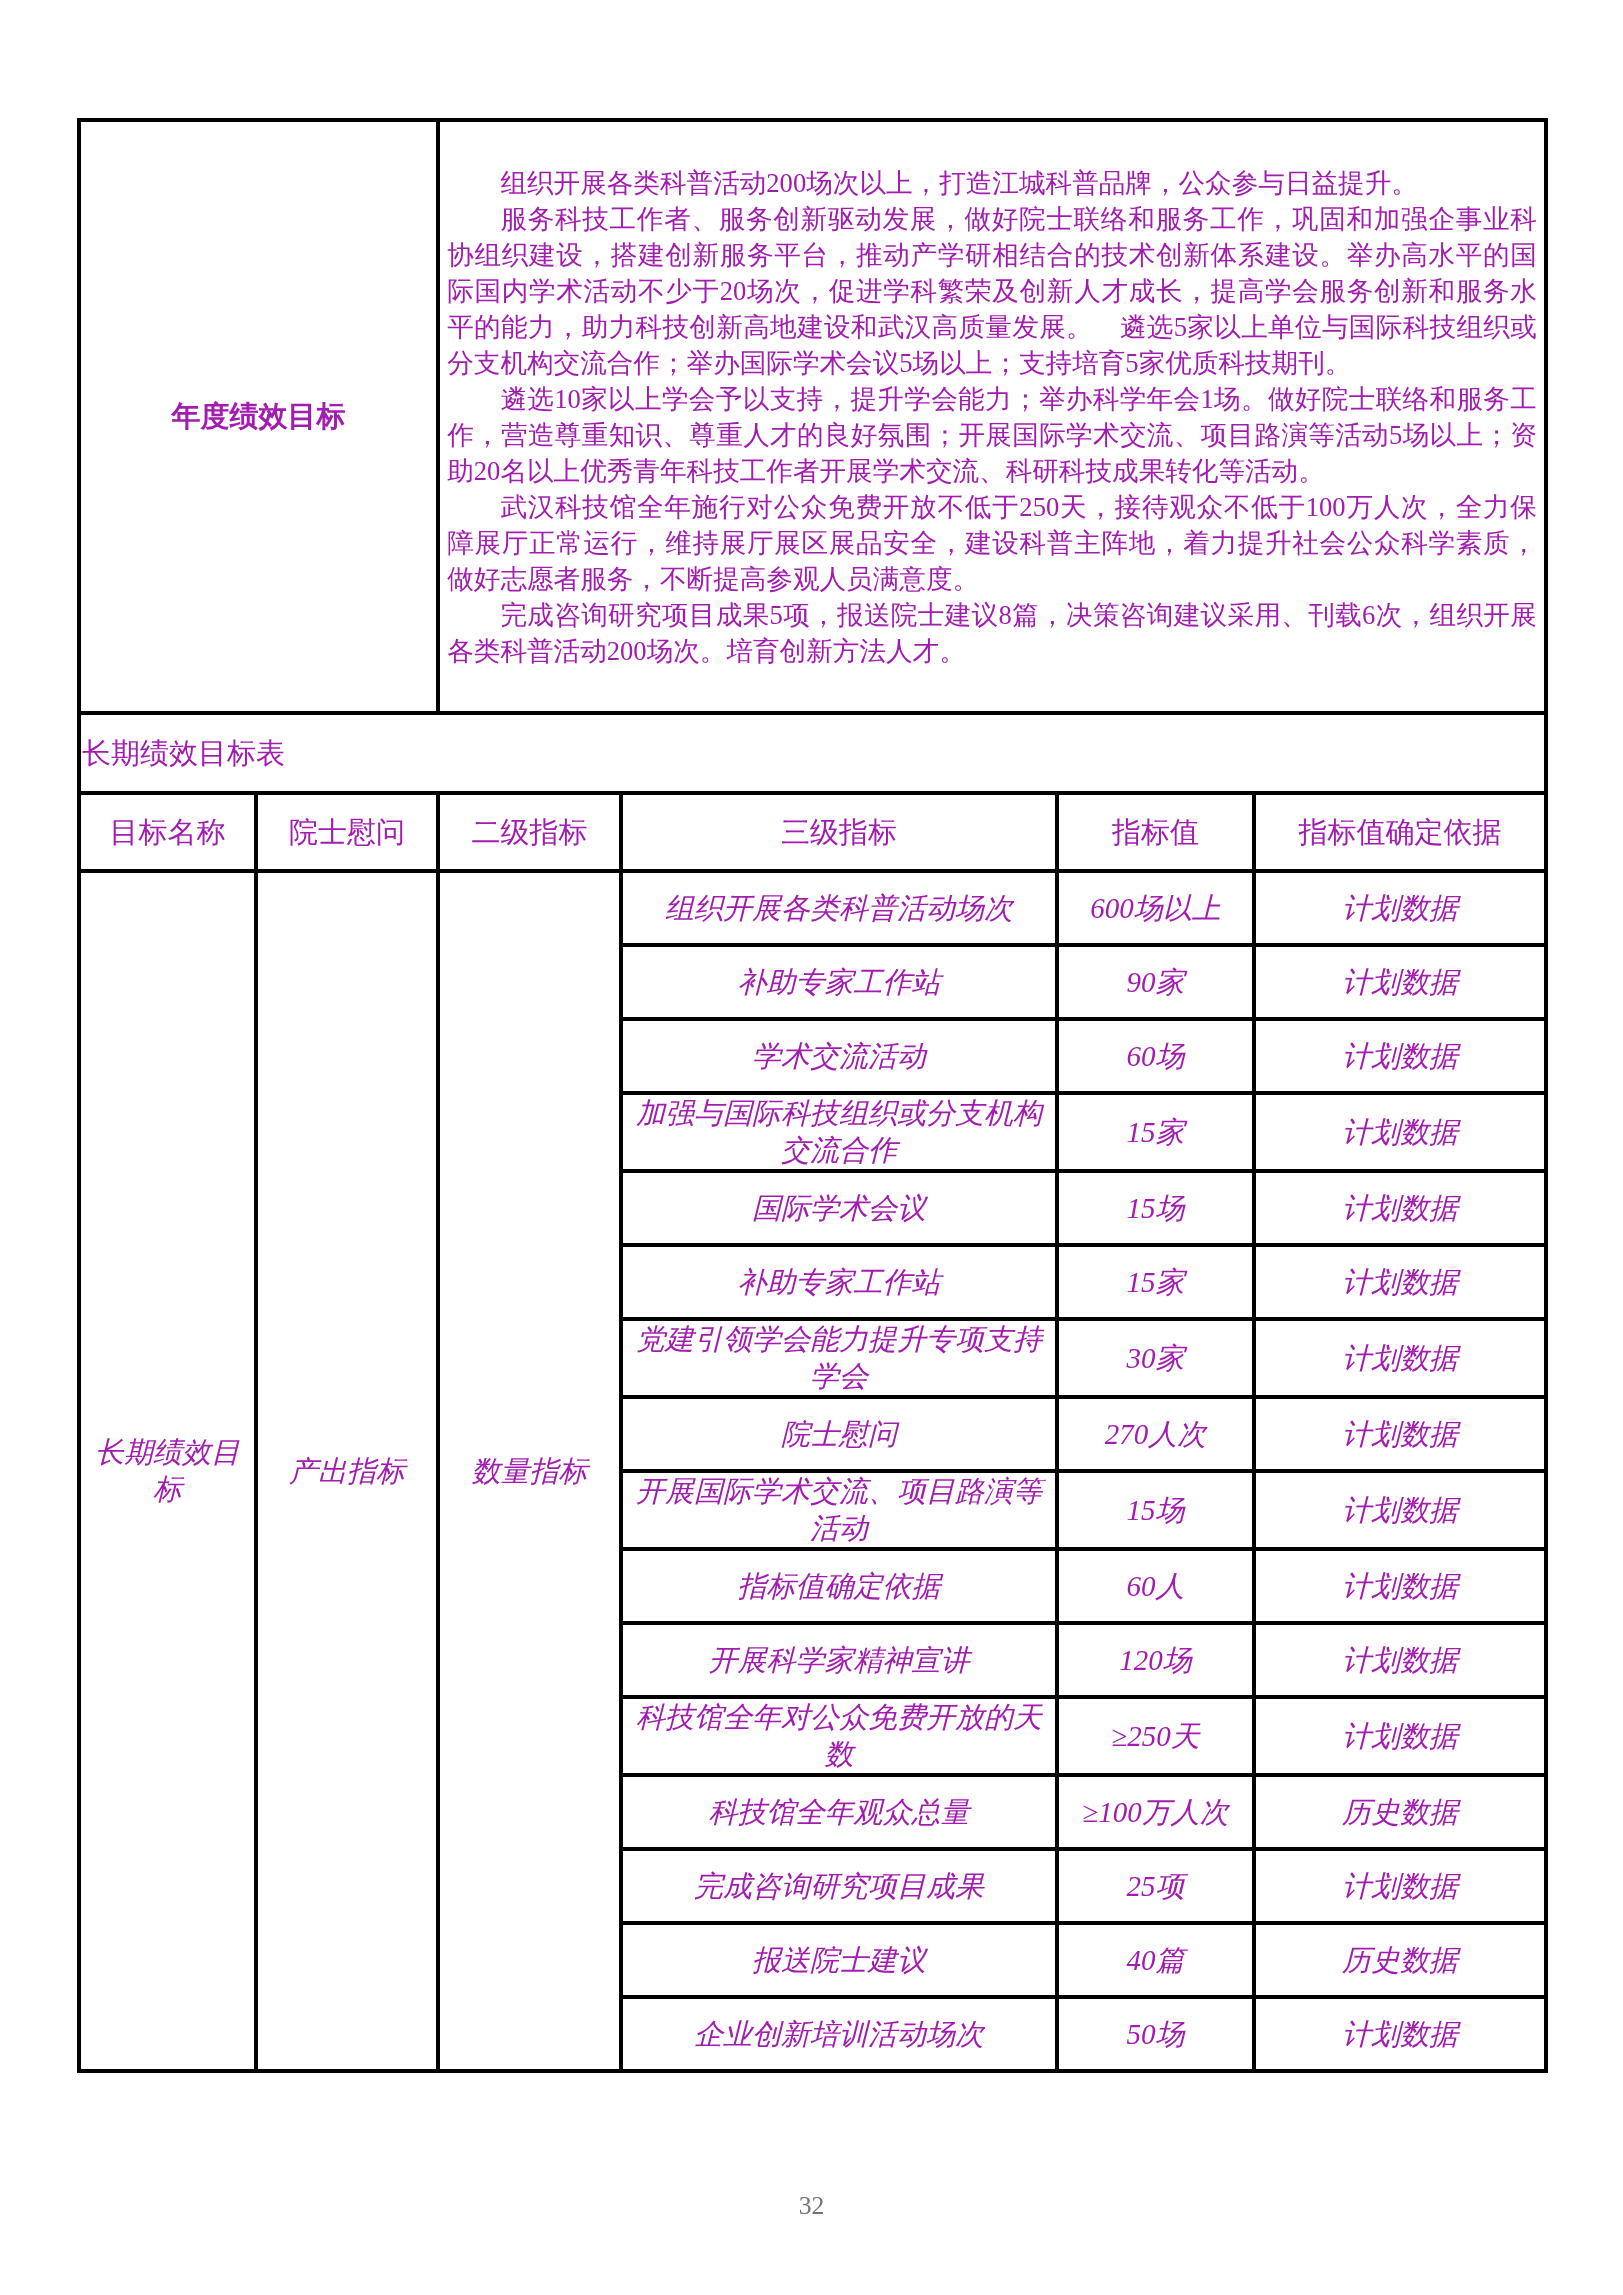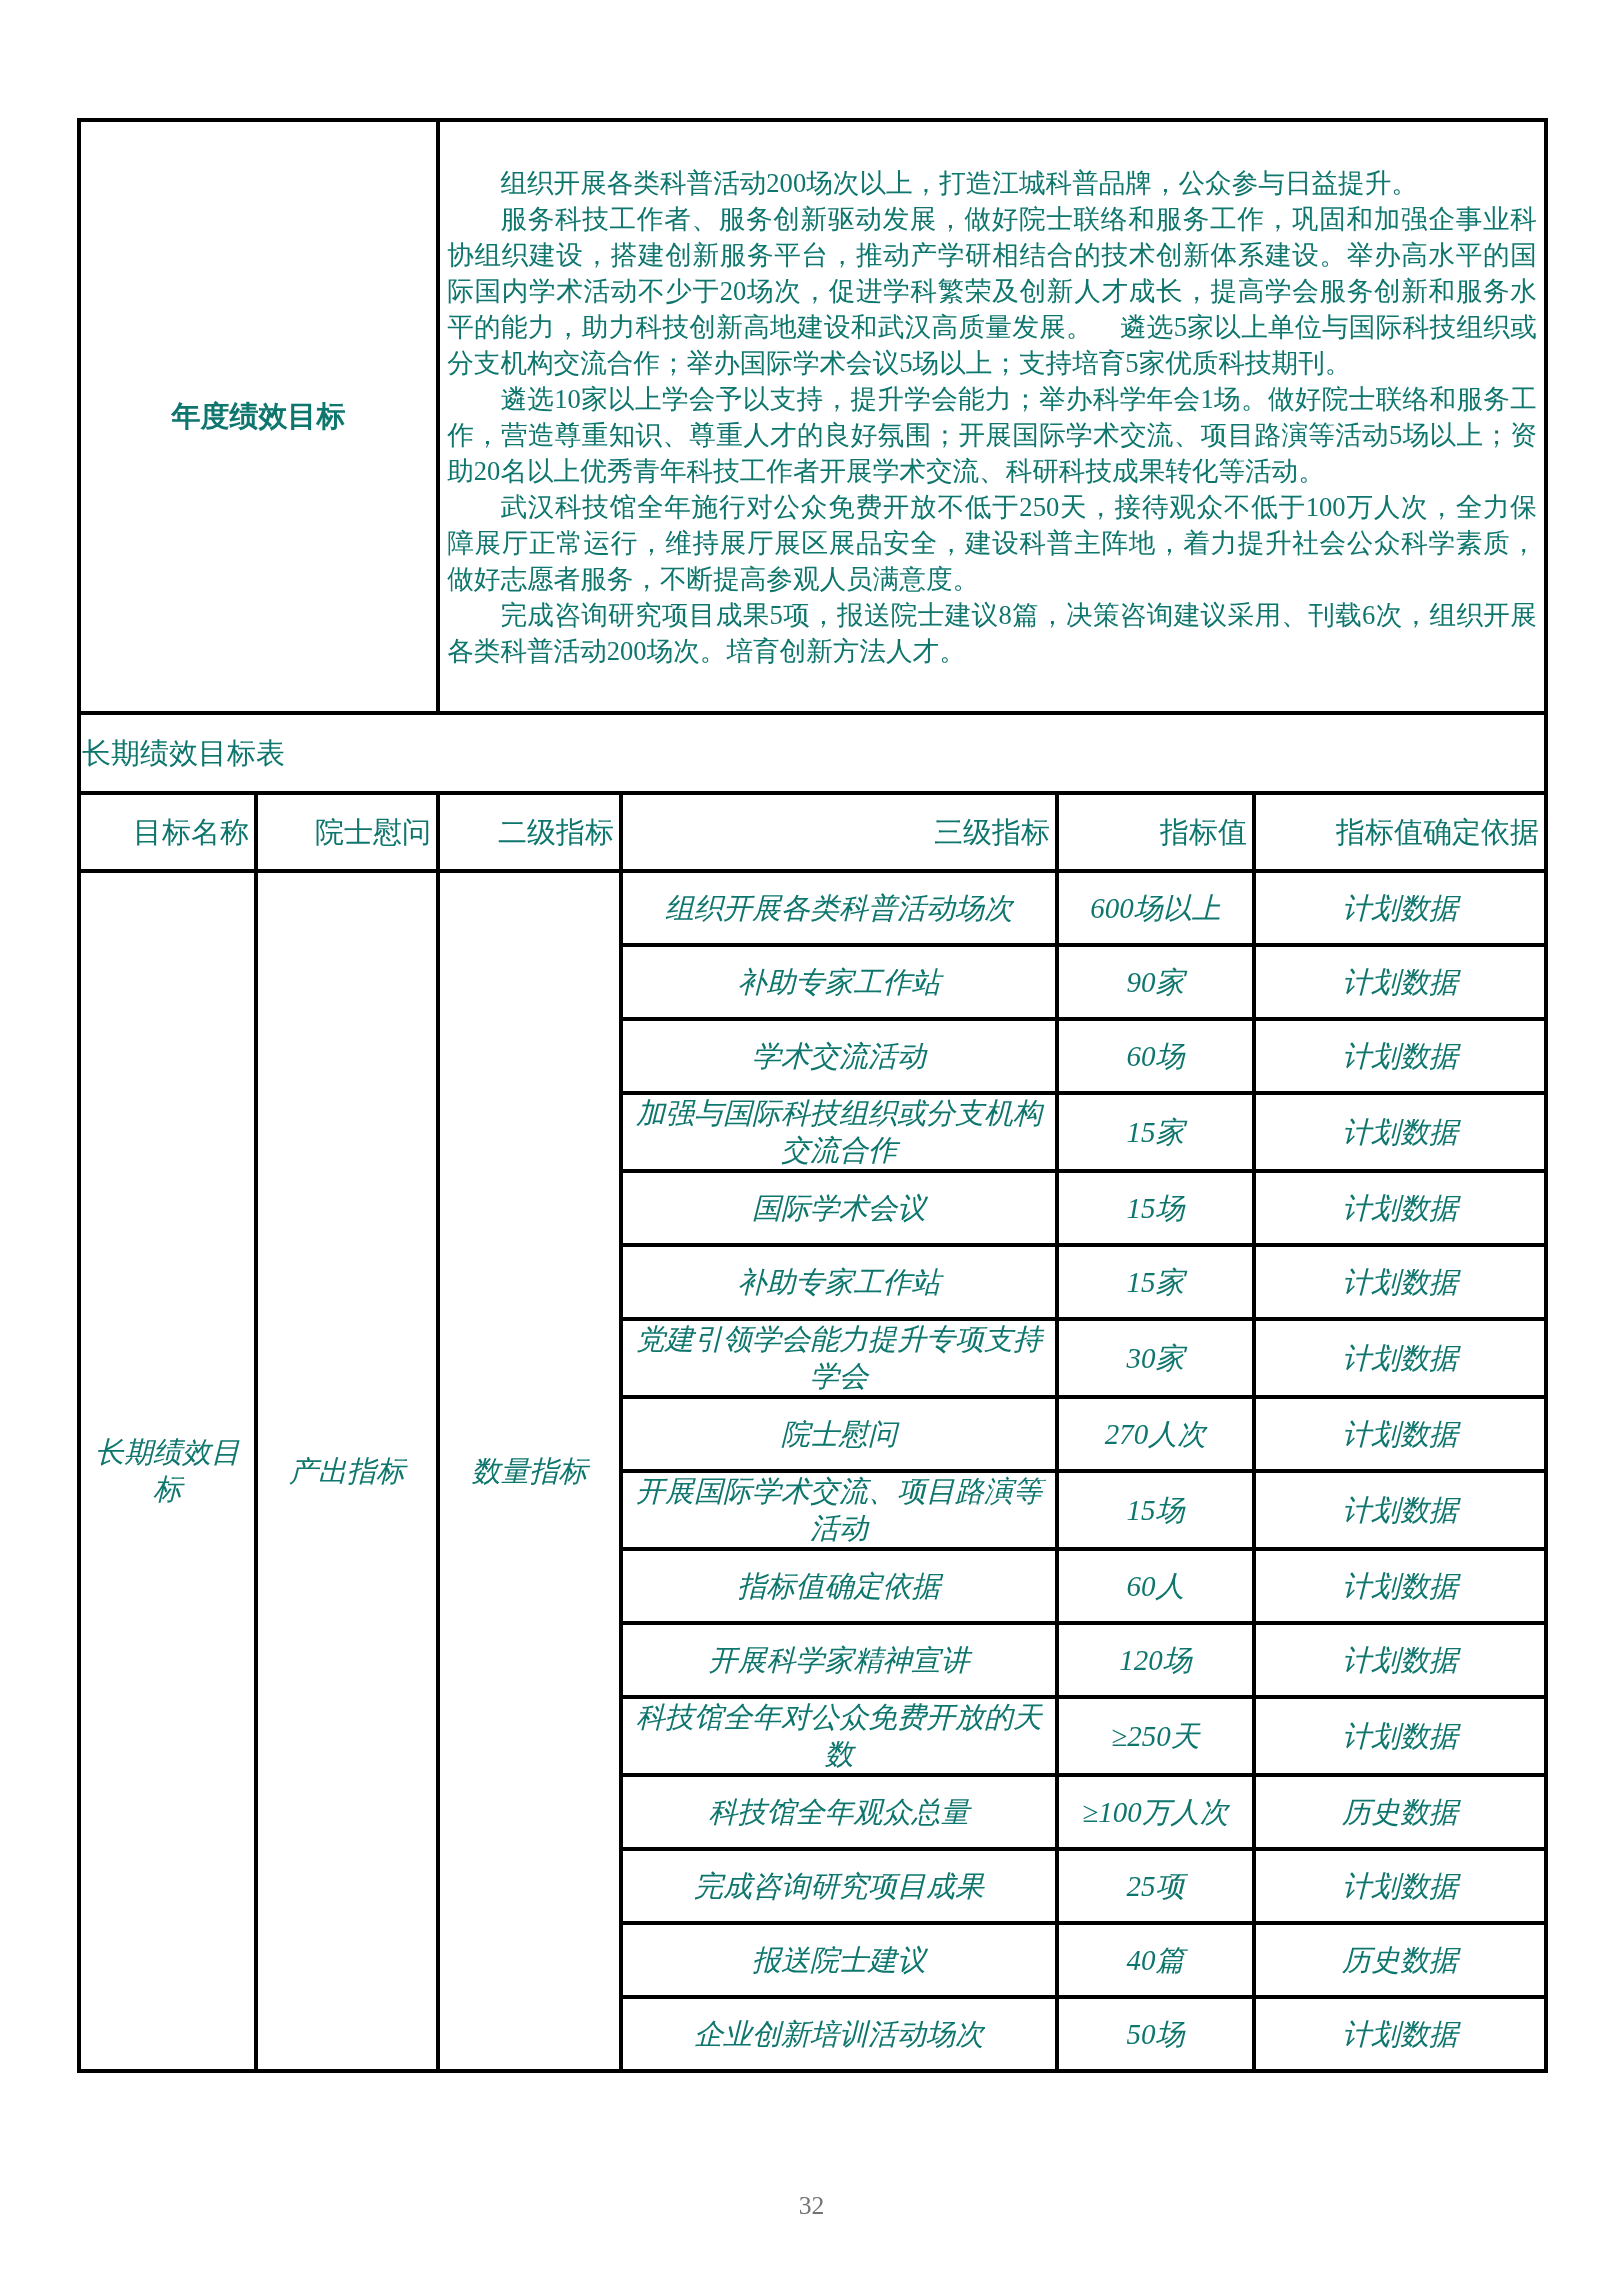--- a/index.html
+++ b/index.html
@@ -20,21 +20,21 @@
     position: absolute;
     left: 77px;
     top: 118px;
     width: 1467px;
     border-collapse: collapse;
     table-layout: fixed;
   }
   table.main-table td {
     border: 4.1px solid #000000;
     vertical-align: middle;
-    color: #0f766e;
+    color: #a21caf;
   }
   
   td.annual-label {
     text-align: center;
     font-size: 29px;
     line-height: 37px;
     padding: 0 10.2px;
     font-weight: bold;
   }
   td.annual-text {
@@ -48,21 +48,21 @@
     text-indent: 2em;
     text-align: justify;
   }
   
   td.section-title {
     font-size: 29px;
     line-height: 37px;
     height: 74px;
   }
   tr.header-row td {
-    text-align: right;
+    text-align: center;
     font-size: 29px;
     line-height: 37px;
     height: 74px;
     padding: 0 5.1px;
   }
   tr.data-row {
     height: 74px;
   }
   tr.data-row td {
     text-align: center;

